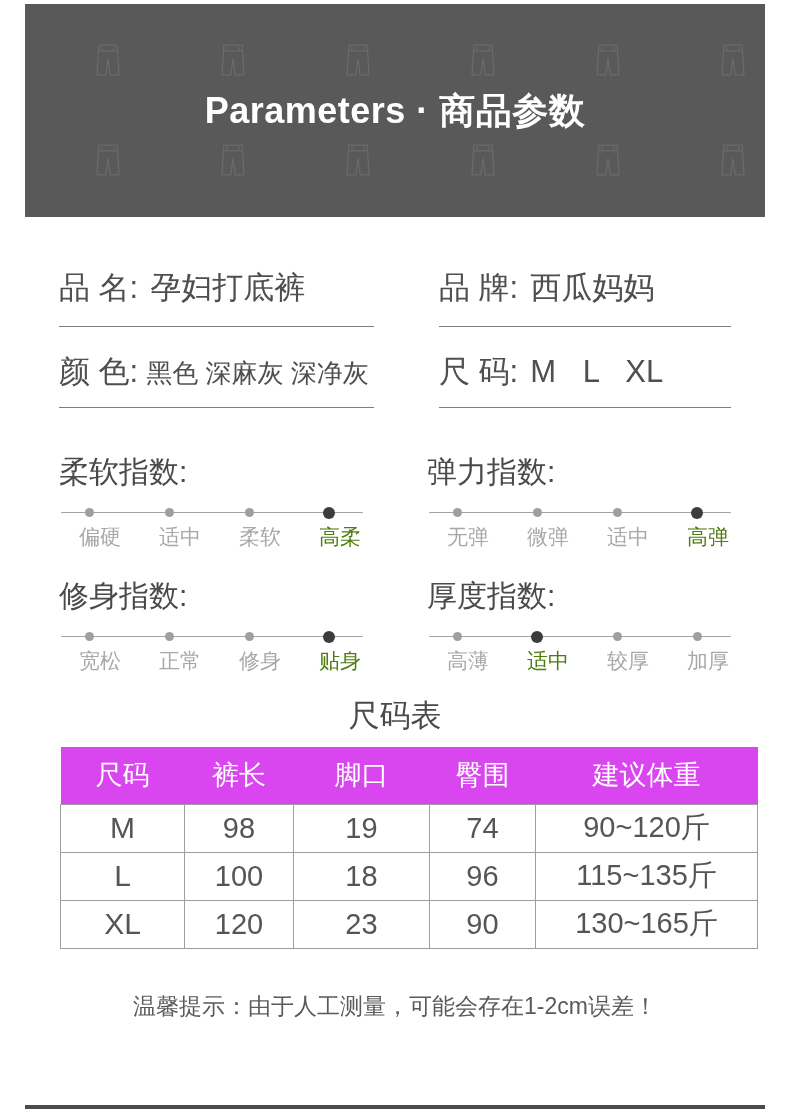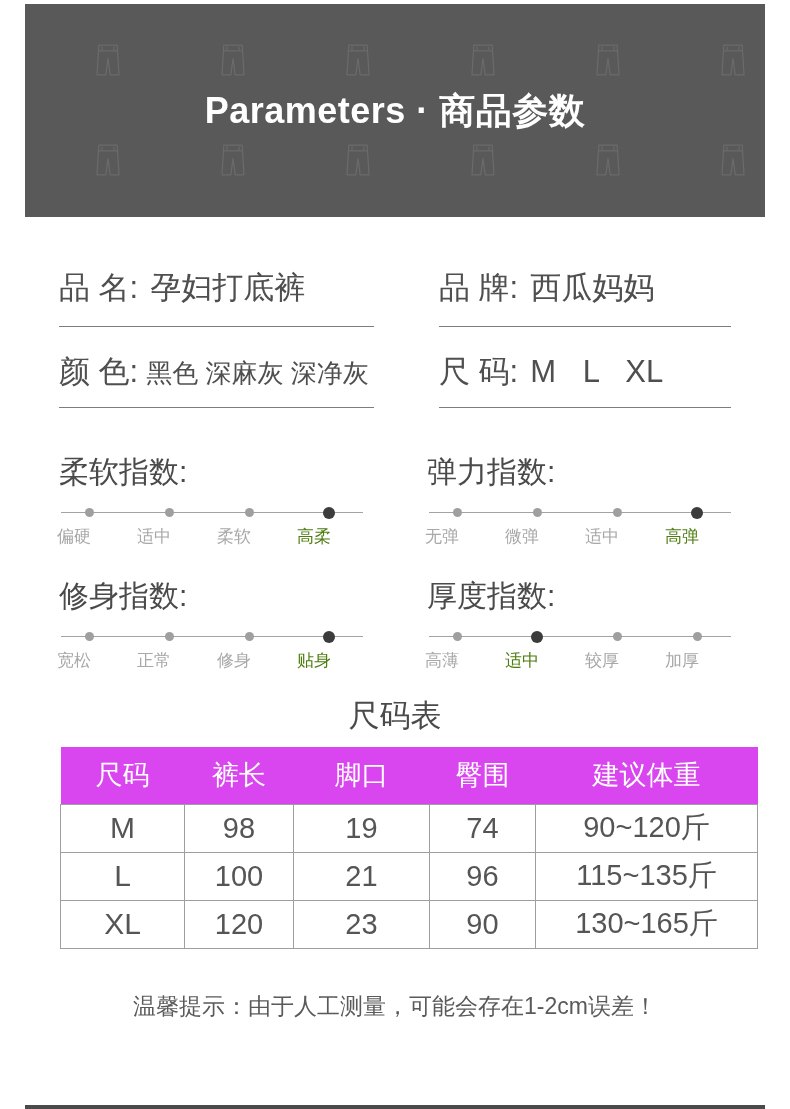--- a/index.html
+++ b/index.html
@@ -29,21 +29,21 @@
   .val-size { font-size:31px; line-height:38px; word-spacing:18px; }
 
   .index-grid { display:grid; grid-template-columns:315px 1fr; column-gap:53px; }
   .index-title { margin-top:45px; font-size:30px; line-height:38px; color:#4a4a4a; }
   .row2 .index-title { margin-top:16px; }
   .scale { position:relative; height:70px; }
   .scale-line { position:absolute; left:2px; top:21px; width:302px; height:1px; background:#a3a3a3; }
   .dot { position:absolute; border-radius:50%; }
   .dot.off { width:9px; height:9px; top:17px; background:#9f9f9f; }
   .dot.on  { width:12px; height:12px; top:15.5px; background:#3c3c3c; }
-  .tick { position:absolute; top:31px; width:64px; text-align:left; font-size:17px; line-height:30px; color:#a8a8a8; }
+  .tick { position:absolute; top:31px; width:64px; text-align:right; font-size:21px; line-height:30px; color:#a8a8a8; }
   .tick.on { color:#4d7c0f; }
 
   .table-title { margin-top:13px; text-align:center; font-size:31px; line-height:36px; color:#4a4a4a; }
   table.size-table { margin-top:13px; border-collapse:collapse; width:697px; margin-left:1px; table-layout:fixed; }
   .size-table thead th { background:#d946ef; color:#ffffff; font-weight:normal; font-size:27px; height:57px; }
   .size-table tbody td { border:1px solid #9e9e9e; text-align:center; color:#555555; font-size:29px; height:48px; background:#ffffff; }
   .size-table tbody td.size-col { font-size:30px; }
 
   .note { margin-top:42px; text-align:center; font-size:23px; line-height:30px; color:#5a5a5a; }
 
@@ -258,21 +258,21 @@
           <tr>
             <td class="size-col">M</td>
             <td>98</td>
             <td>19</td>
             <td>74</td>
             <td>90~120斤</td>
           </tr>
           <tr>
             <td class="size-col">L</td>
             <td>100</td>
-            <td>21</td>
+            <td>18</td>
             <td>96</td>
             <td>115~135斤</td>
           </tr>
           <tr>
             <td class="size-col">XL</td>
             <td>120</td>
             <td>23</td>
             <td>90</td>
             <td>130~165斤</td>
           </tr>

